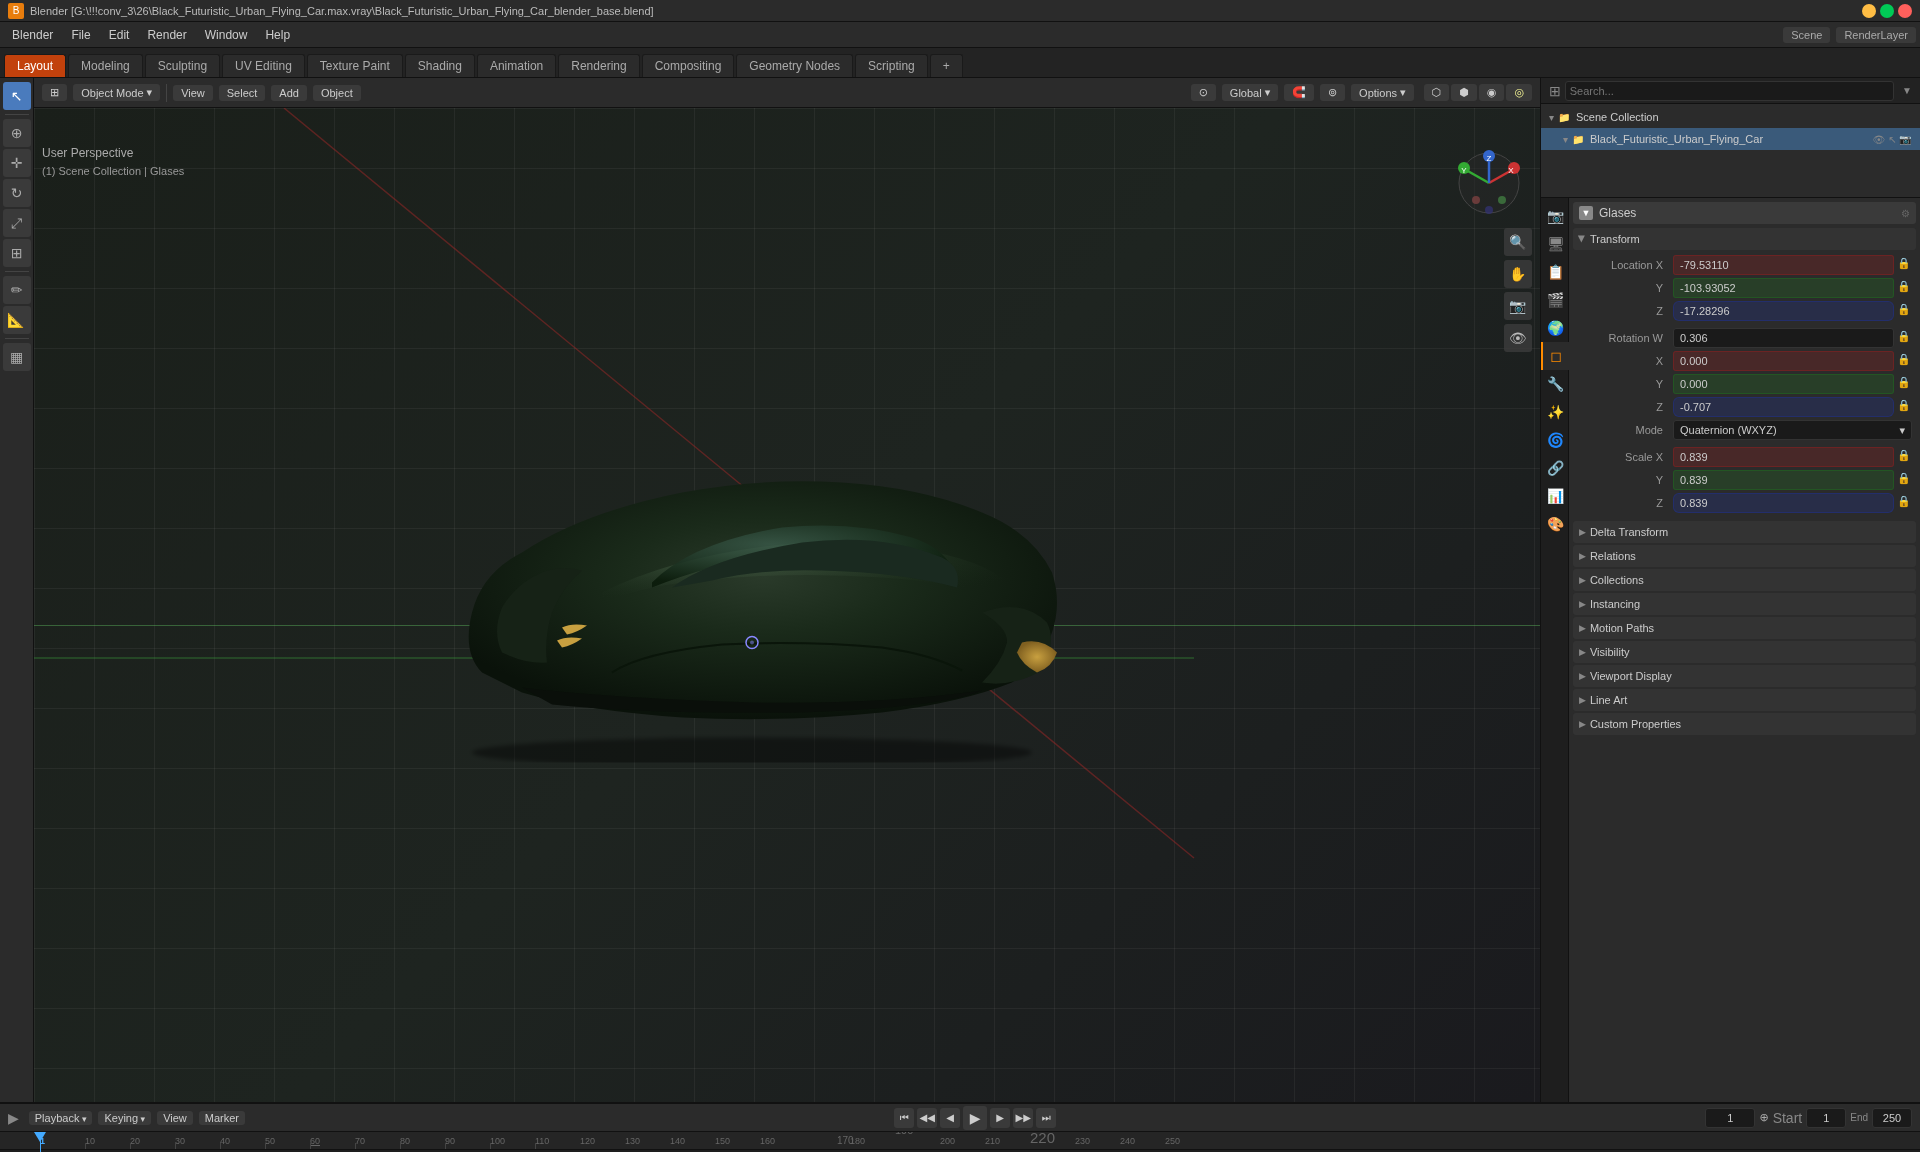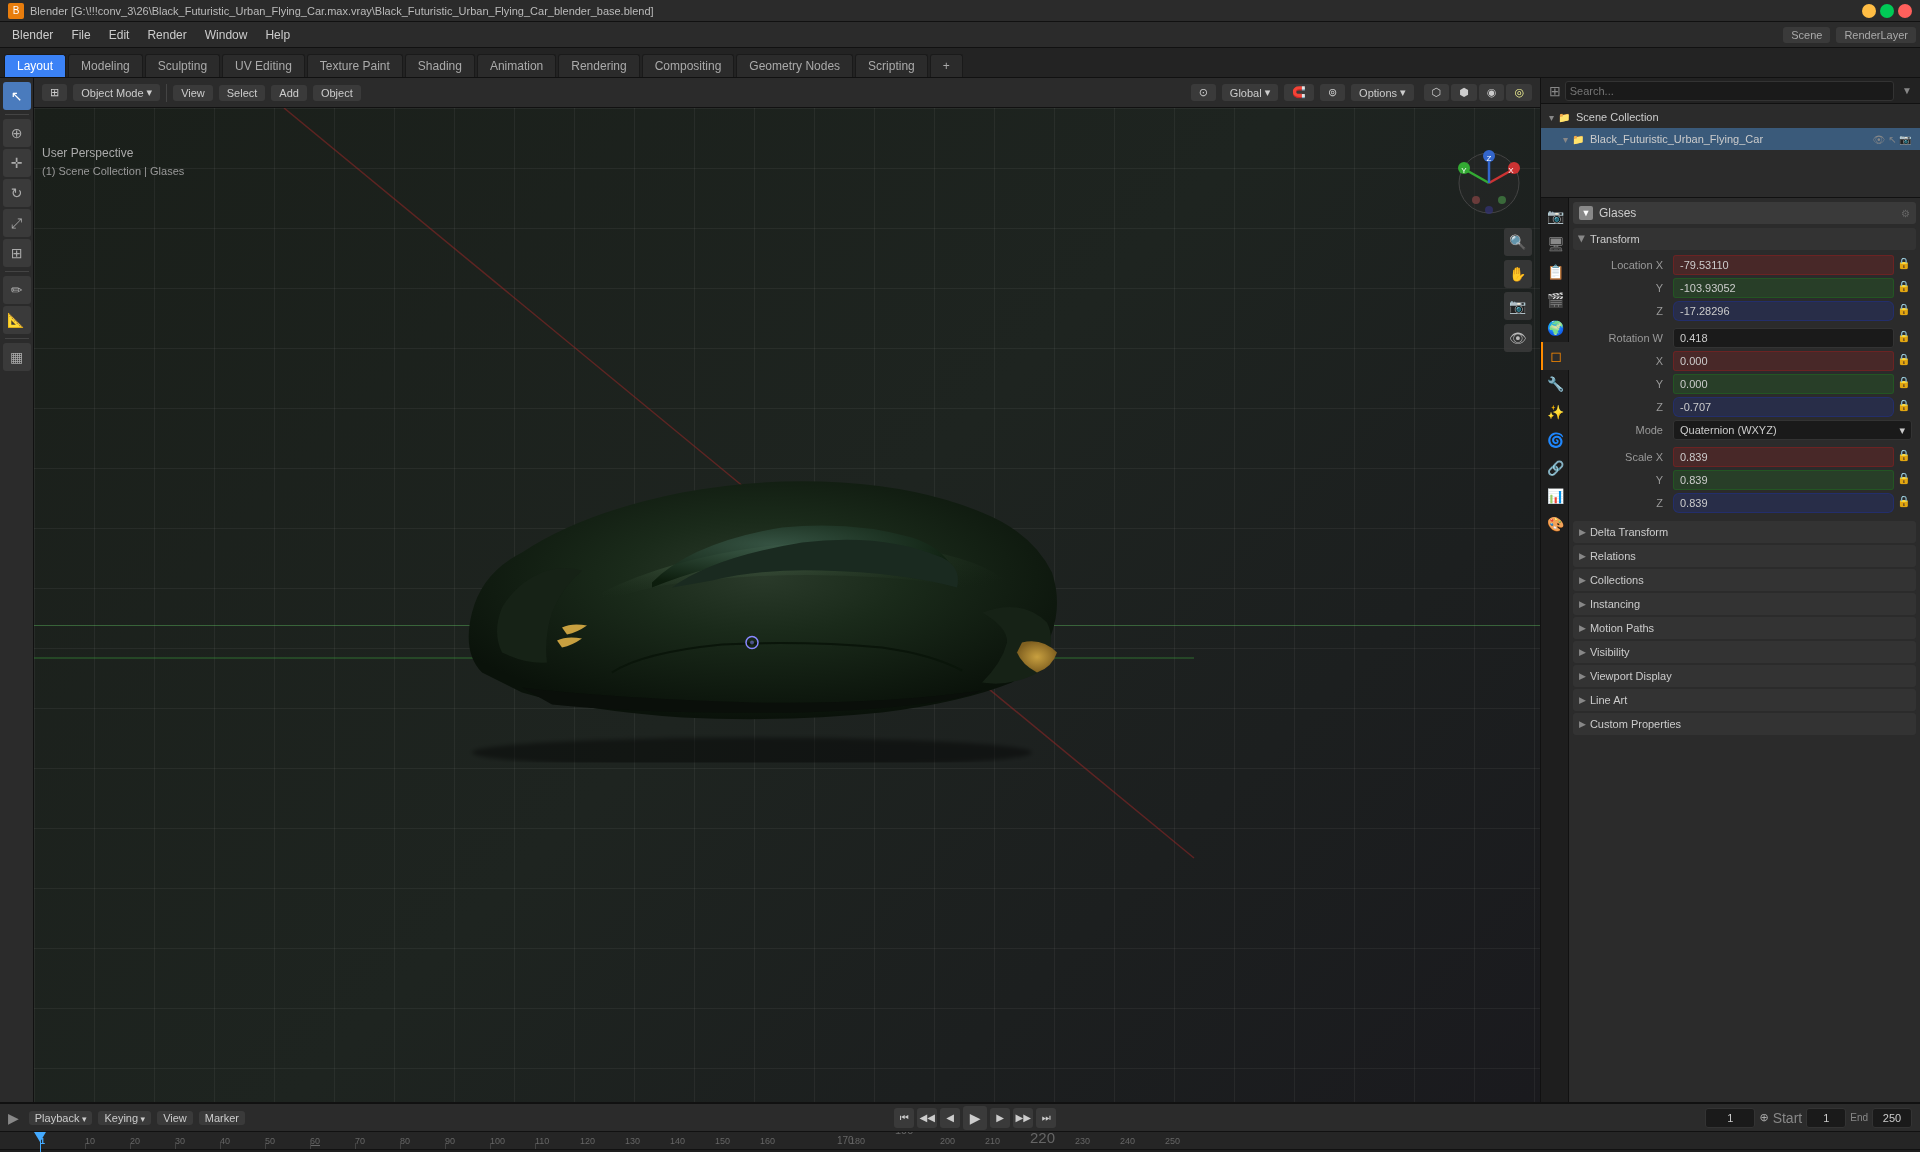--- a/index.html
+++ b/index.html
@@ -27,21 +27,21 @@
 
     
     #workspace-tabs {
       height: 30px; background: #232323; display: flex; align-items: flex-end; padding: 0 4px;
       border-bottom: 1px solid #111;
     }
     .ws-tab {
       padding: 4px 12px; border-radius: 3px 3px 0 0; cursor: pointer; font-size: 12px;
       color: #aaa; background: #2b2b2b; margin-right: 2px; border: 1px solid #1a1a1a; border-bottom: none;
     }
-    .ws-tab.active { background: #3b82f6; color: #fff; }
+    .ws-tab.active { background: #c2410c; color: #fff; }
 
     
     #main-layout {
       display: flex; width: 1920px; height: calc(1152px - 22px - 26px - 30px - 22px - 28px);
     }
 
     
     #left-toolbar {
       width: 34px; background: #2b2b2b; display: flex; flex-direction: column; align-items: center;
       padding: 4px 0; gap: 2px; border-right: 1px solid #111;
@@ -519,21 +519,21 @@
                   <div class="prop-value xyz-z">-17.28296</div>
                   <div class="prop-lock-btn">🔒</div>
                 </div>
               </div>
 
               <div style="height:4px;"></div>
 
               <div class="prop-row">
                 <span class="prop-label">Rotation W</span>
                 <div class="prop-value-group">
-                  <div class="prop-value">0.418</div>
+                  <div class="prop-value">0.306</div>
                   <div class="prop-lock-btn">🔒</div>
                 </div>
               </div>
 
               <div class="prop-row">
                 <span class="prop-label">X</span>
                 <div class="prop-value-group">
                   <div class="prop-value xyz-x">0.000</div>
                   <div class="prop-lock-btn">🔒</div>
                 </div>

